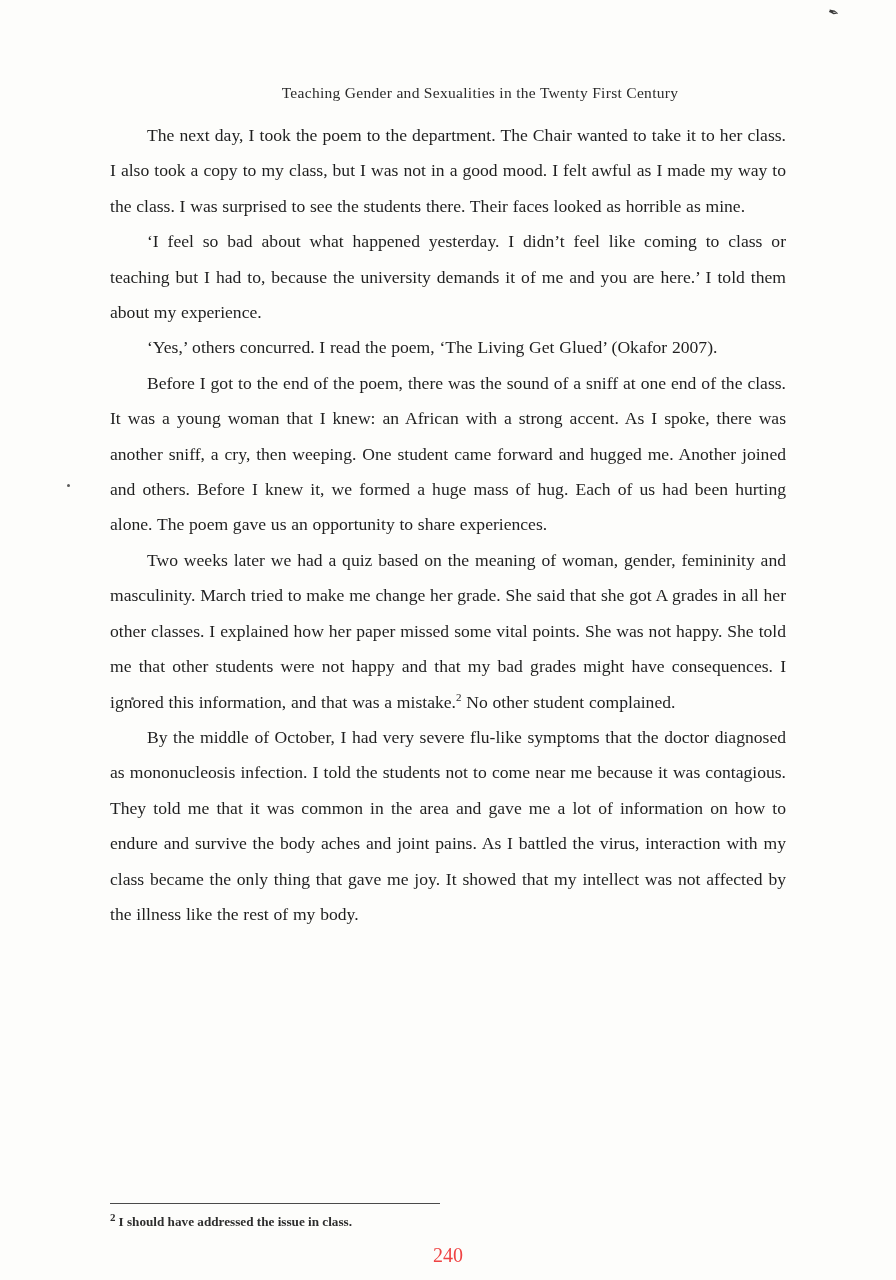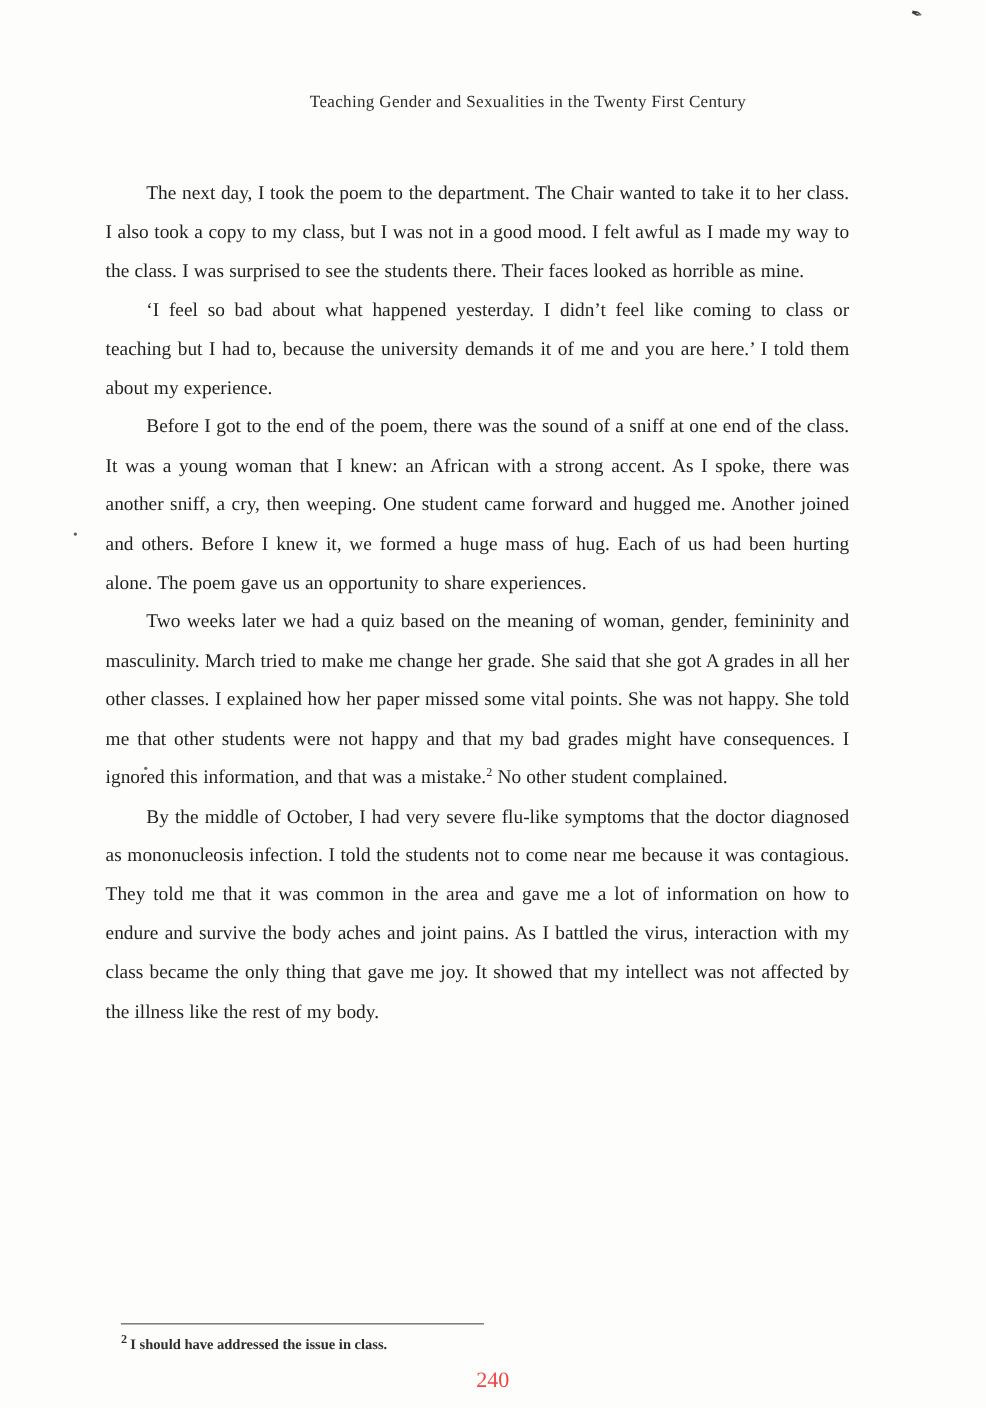--- a/index.html
+++ b/index.html
@@ -42,23 +42,22 @@
     text-align: center;
     font-size: 15.5px;
     letter-spacing: 0.3px;
     color: #2b2b2b;
     padding-left: 32px;
   }
 
   .body-col {
     position: absolute;
     top: 118px;
-    left: 96px;
+    left: 110px;
     width: 676px;
-    margin-top: 40px;
   }
 
   p.para {
     margin: 0 0 0 0;
     font-size: 17.6px;
     line-height: 35.4px;
     text-align: justify;
     text-indent: 2.1em;
     color: #1f1f1f;
     word-spacing: 0.02em;
@@ -132,20 +131,21 @@
   <div class="corner-mark">✒</div>
 
   <div class="running-head">Teaching Gender and Sexualities in the Twenty First Century</div>
 
   <div class="stray-dot-1"></div>
   <div class="stray-dot-2"></div>
 
   <div class="body-col">
     <p class="para">The next day, I took the poem to the department. The Chair wanted to take it to her class. I also took a copy to my class, but I was not in a good mood. I felt awful as I made my way to the class. I was surprised to see the students there. Their faces looked as horrible as mine.</p>
     <p class="para">‘I feel so bad about what happened yesterday. I didn’t feel like coming to class or teaching but I had to, because the university demands it of me and you are here.’ I told them about my experience.</p>
+    <p class="para">‘Yes,’ others concurred. I read the poem, ‘The Living Get Glued’ (Okafor 2007).</p>
     <p class="para">Before I got to the end of the poem, there was the sound of a sniff at one end of the class. It was a young woman that I knew: an African with a strong accent. As I spoke, there was another sniff, a cry, then weeping. One student came forward and hugged me. Another joined and others. Before I knew it, we formed a huge mass of hug. Each of us had been hurting alone. The poem gave us an opportunity to share experiences.</p>
     <p class="para"><span>Two weeks later we had a quiz based on the meaning of woman, gender, femininity and masculinity. March tried to make me change her grade. She said that she got A grades in all her other classes. I explained how her paper missed some vital points. She was not happy. She told me that other students were not happy and that my bad grades might have consequences. I ignored this information, and that was a mistake.</span><span class="fnref">2</span><span> No other student complained.</span></p>
     <p class="para">By the middle of October, I had very severe flu-like symptoms that the doctor diagnosed as mononucleosis infection. I told the students not to come near me because it was contagious. They told me that it was common in the area and gave me a lot of information on how to endure and survive the body aches and joint pains. As I battled the virus, interaction with my class became the only thing that gave me joy. It showed that my intellect was not affected by the illness like the rest of my body.</p>
   </div>
 
   <div class="footnote-area">
     <div class="footnote-rule"></div>
     <div class="footnote-text"><span class="fnnum">2</span><span>I should have addressed the issue in class.</span></div>
   </div>
 

